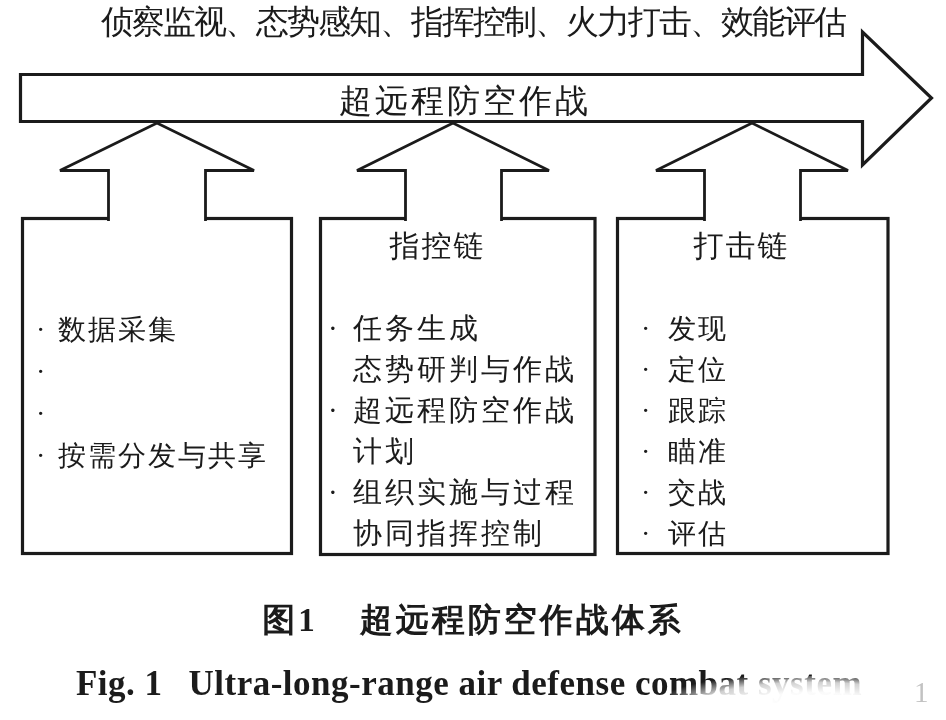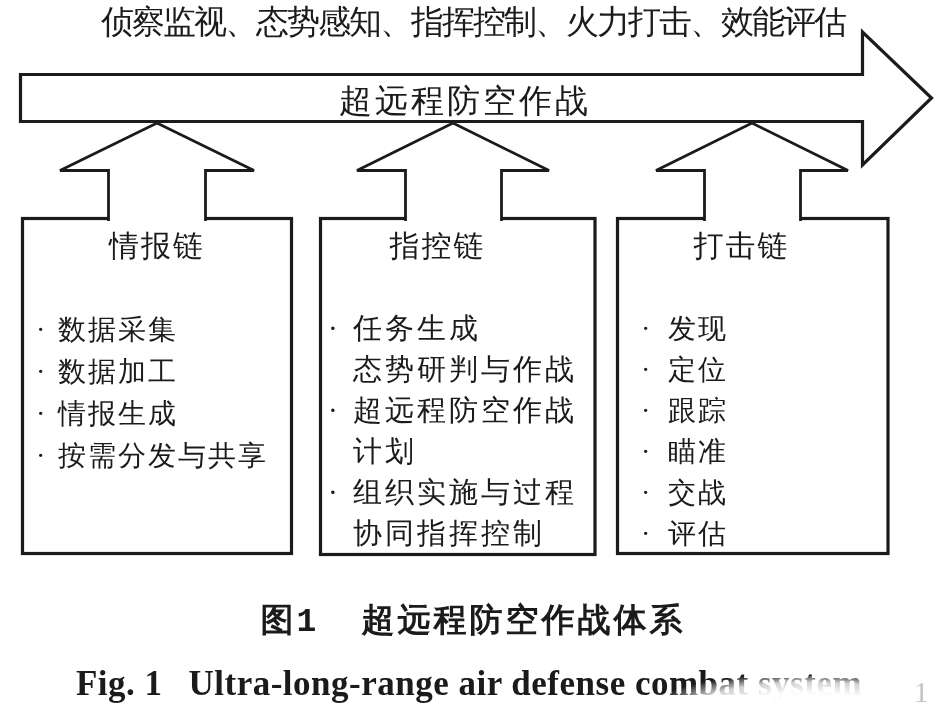--- a/index.html
+++ b/index.html
@@ -28,21 +28,21 @@
   .bullet { flex:0 0 auto; }
   .list-1 { left:36px;  top:309px; font-size:28px; letter-spacing:2px; line-height:42px; }
   .list-1 .bullet { width:22px; }
   .list-2 { left:328px; top:308px; font-size:29px; letter-spacing:3px; line-height:41px; }
   .list-2 .bullet { width:25px; }
   .list-3 { left:641px; top:308px; font-size:28px; letter-spacing:2px; line-height:41px; }
   .list-3 .bullet { width:27px; }
 
   .caption-cn {
     left:0; top:598px; width:946px; display:flex; justify-content:center;
-    gap:42px; font-family:Liberation Mono, monospace; font-weight:bold;
+    gap:42px; font-family:Liberation Serif, serif; font-weight:bold;
     font-size:33px; letter-spacing:3px; white-space:nowrap;
   }
   .caption-en {
     left:0; top:664px; width:938px; display:flex; justify-content:center;
     gap:26px; font-family:"Liberation Serif", serif; font-weight:bold;
     font-size:35px; letter-spacing:0.5px; white-space:nowrap;align-items:flex-end;
   }
 
   .blob-1 {
     left:670px; top:676px; width:260px; height:46px; pointer-events:none;
@@ -73,36 +73,33 @@
       <path stroke-width="2.8" d="M108.5,221 L108.5,170.5 L60,170.5 L157,123 L254,170.5 L205.5,170.5 L205.5,221"></path>
       <path stroke-width="2.8" d="M405.5,221 L405.5,170.5 L357,170.5 L453,123 L549,170.5 L501.5,170.5 L501.5,221"></path>
       <path stroke-width="2.8" d="M704.5,221 L704.5,170.5 L656,170.5 L752,123 L848,170.5 L800.5,170.5 L800.5,221"></path>
     </g>
   </svg>
 
   <div class="abs top-flow">侦察监视、态势感知、指挥控制、火力打击、效能评估</div>
 
   <div class="abs shaft-label">超远程防空作战</div>
 
-  <div class="abs box-title title-1">情报链</div>
   <div class="abs box-title title-2">指控链</div>
   <div class="abs box-title title-3">打击链</div>
 
   <div class="list list-1">
     <div class="row">
       <span class="bullet">·</span>
       <span>数据采集</span>
     </div>
     <div class="row">
       <span class="bullet">·</span>
-      <span>数据加工</span>
     </div>
     <div class="row">
       <span class="bullet">·</span>
-      <span>情报生成</span>
     </div>
     <div class="row">
       <span class="bullet">·</span>
       <span>按需分发与共享</span>
     </div>
   </div>
 
   <div class="list list-2">
     <div class="row">
       <span class="bullet">·</span>

